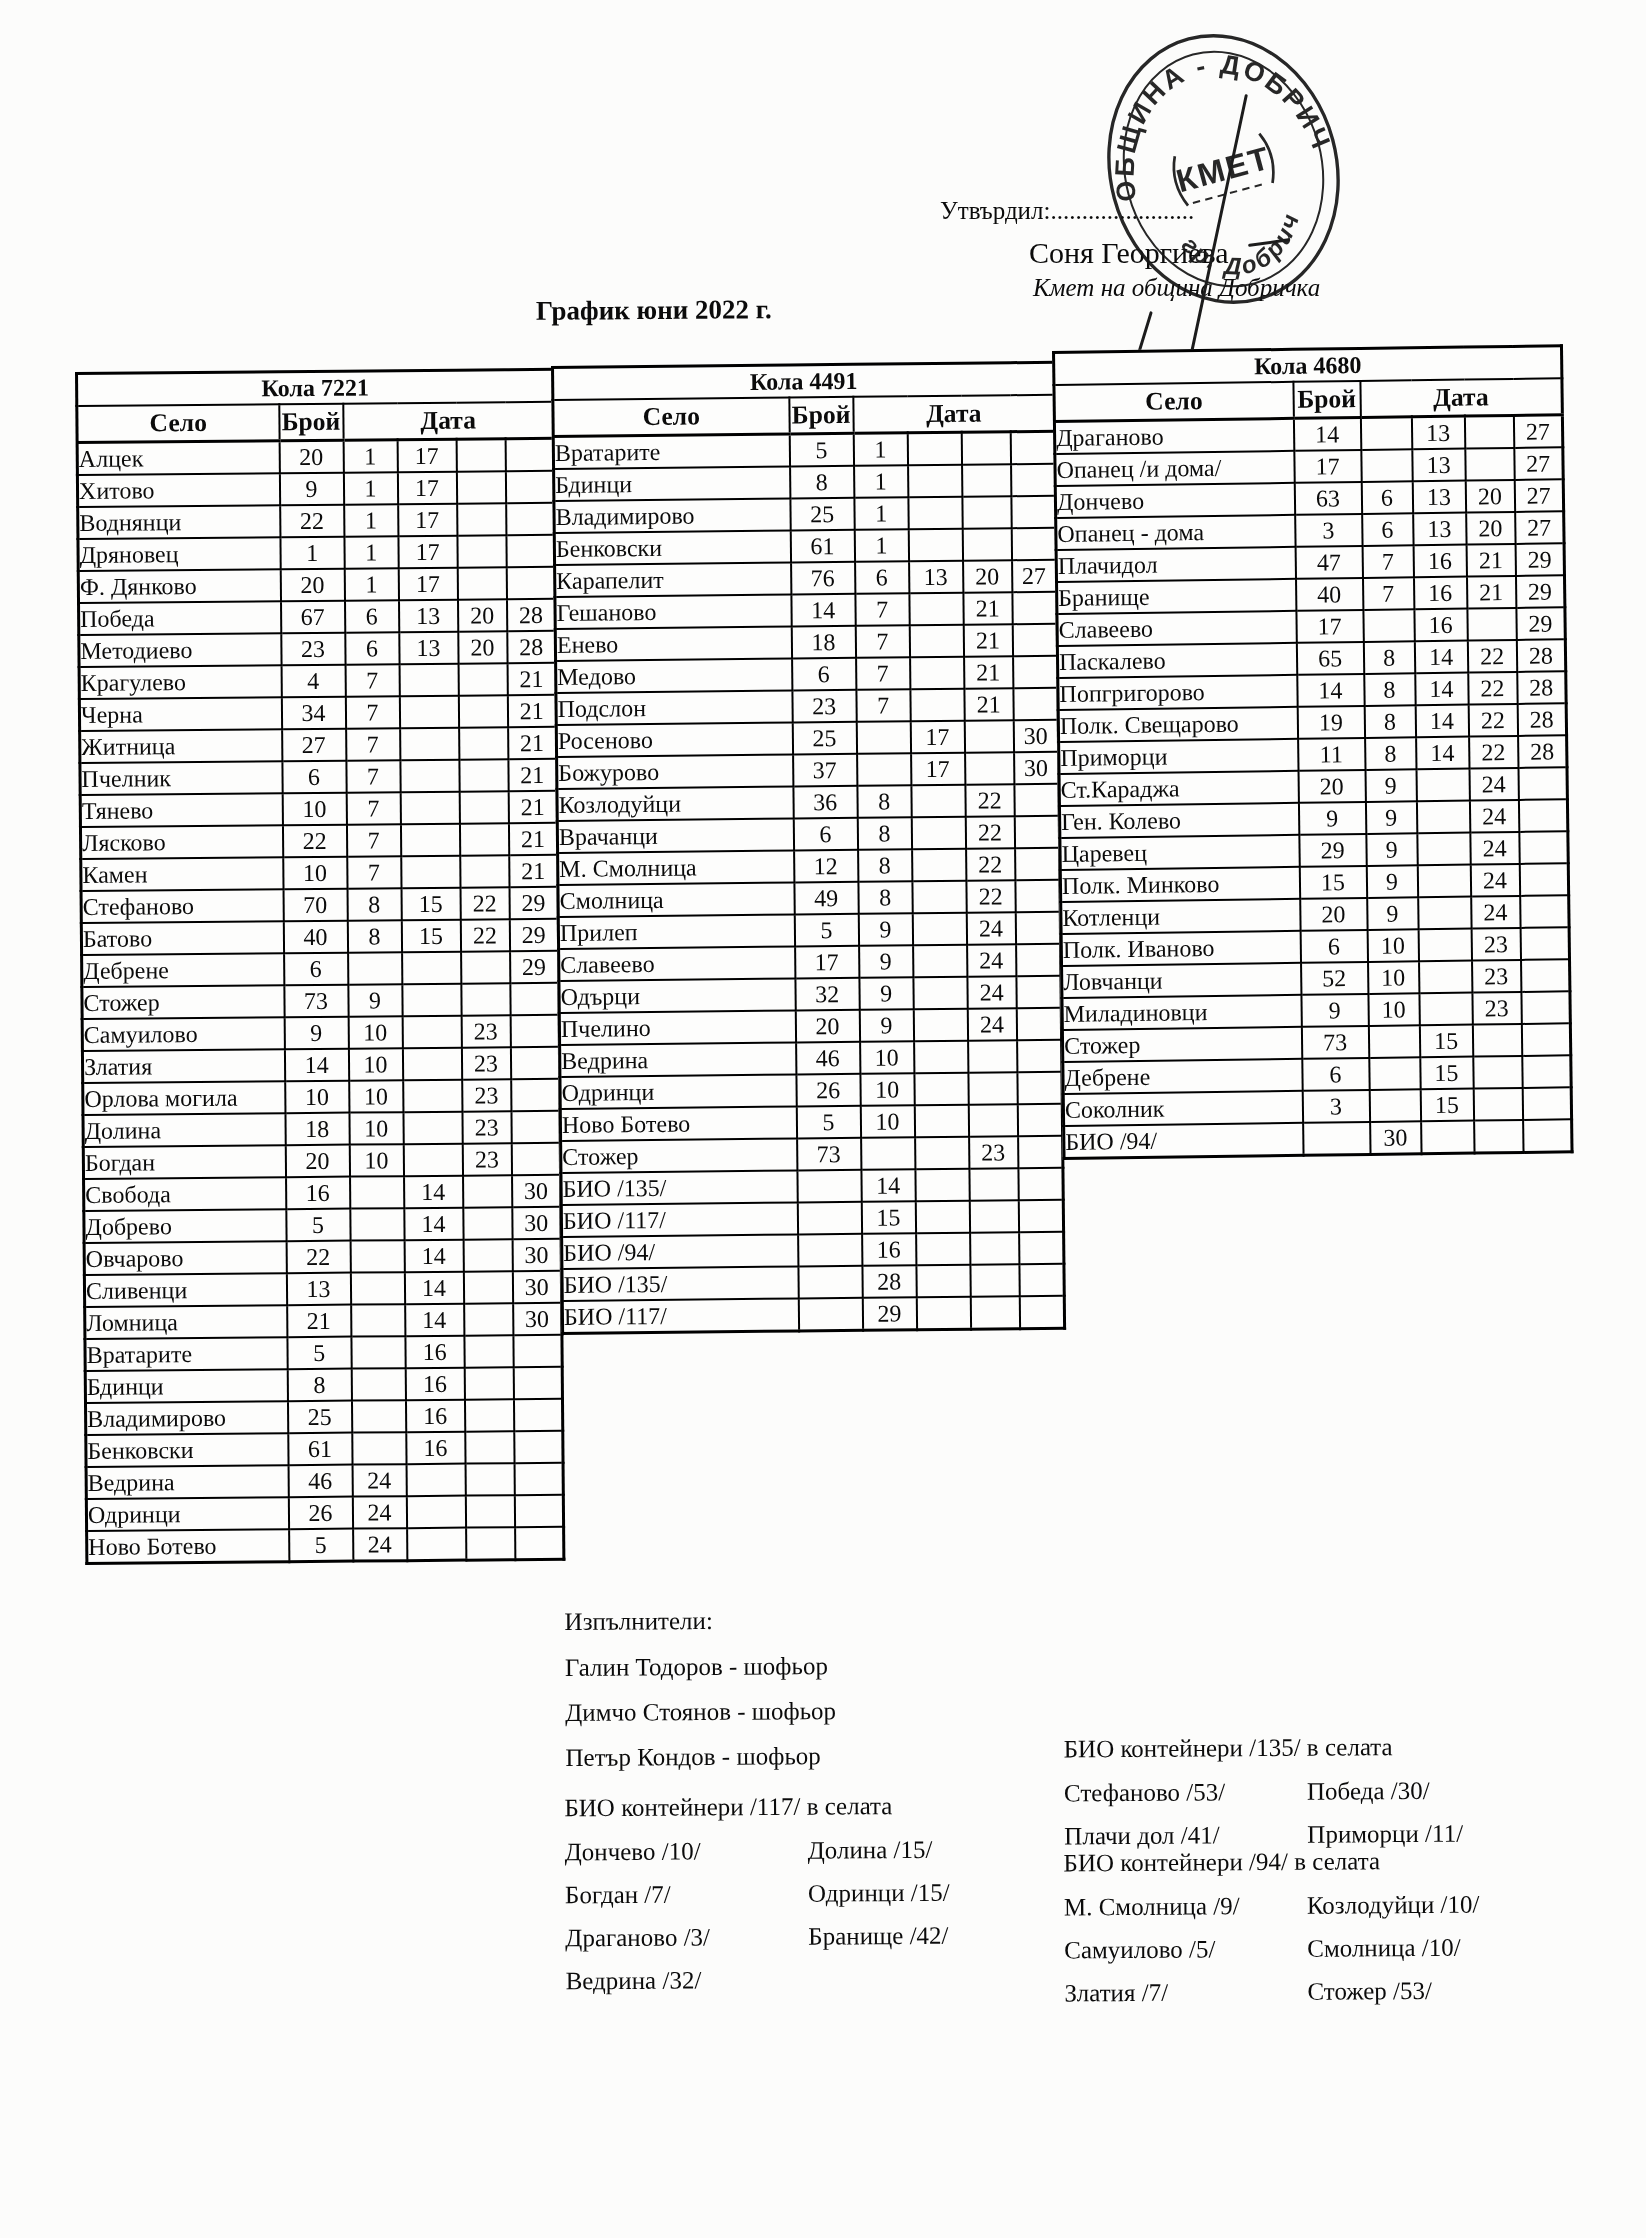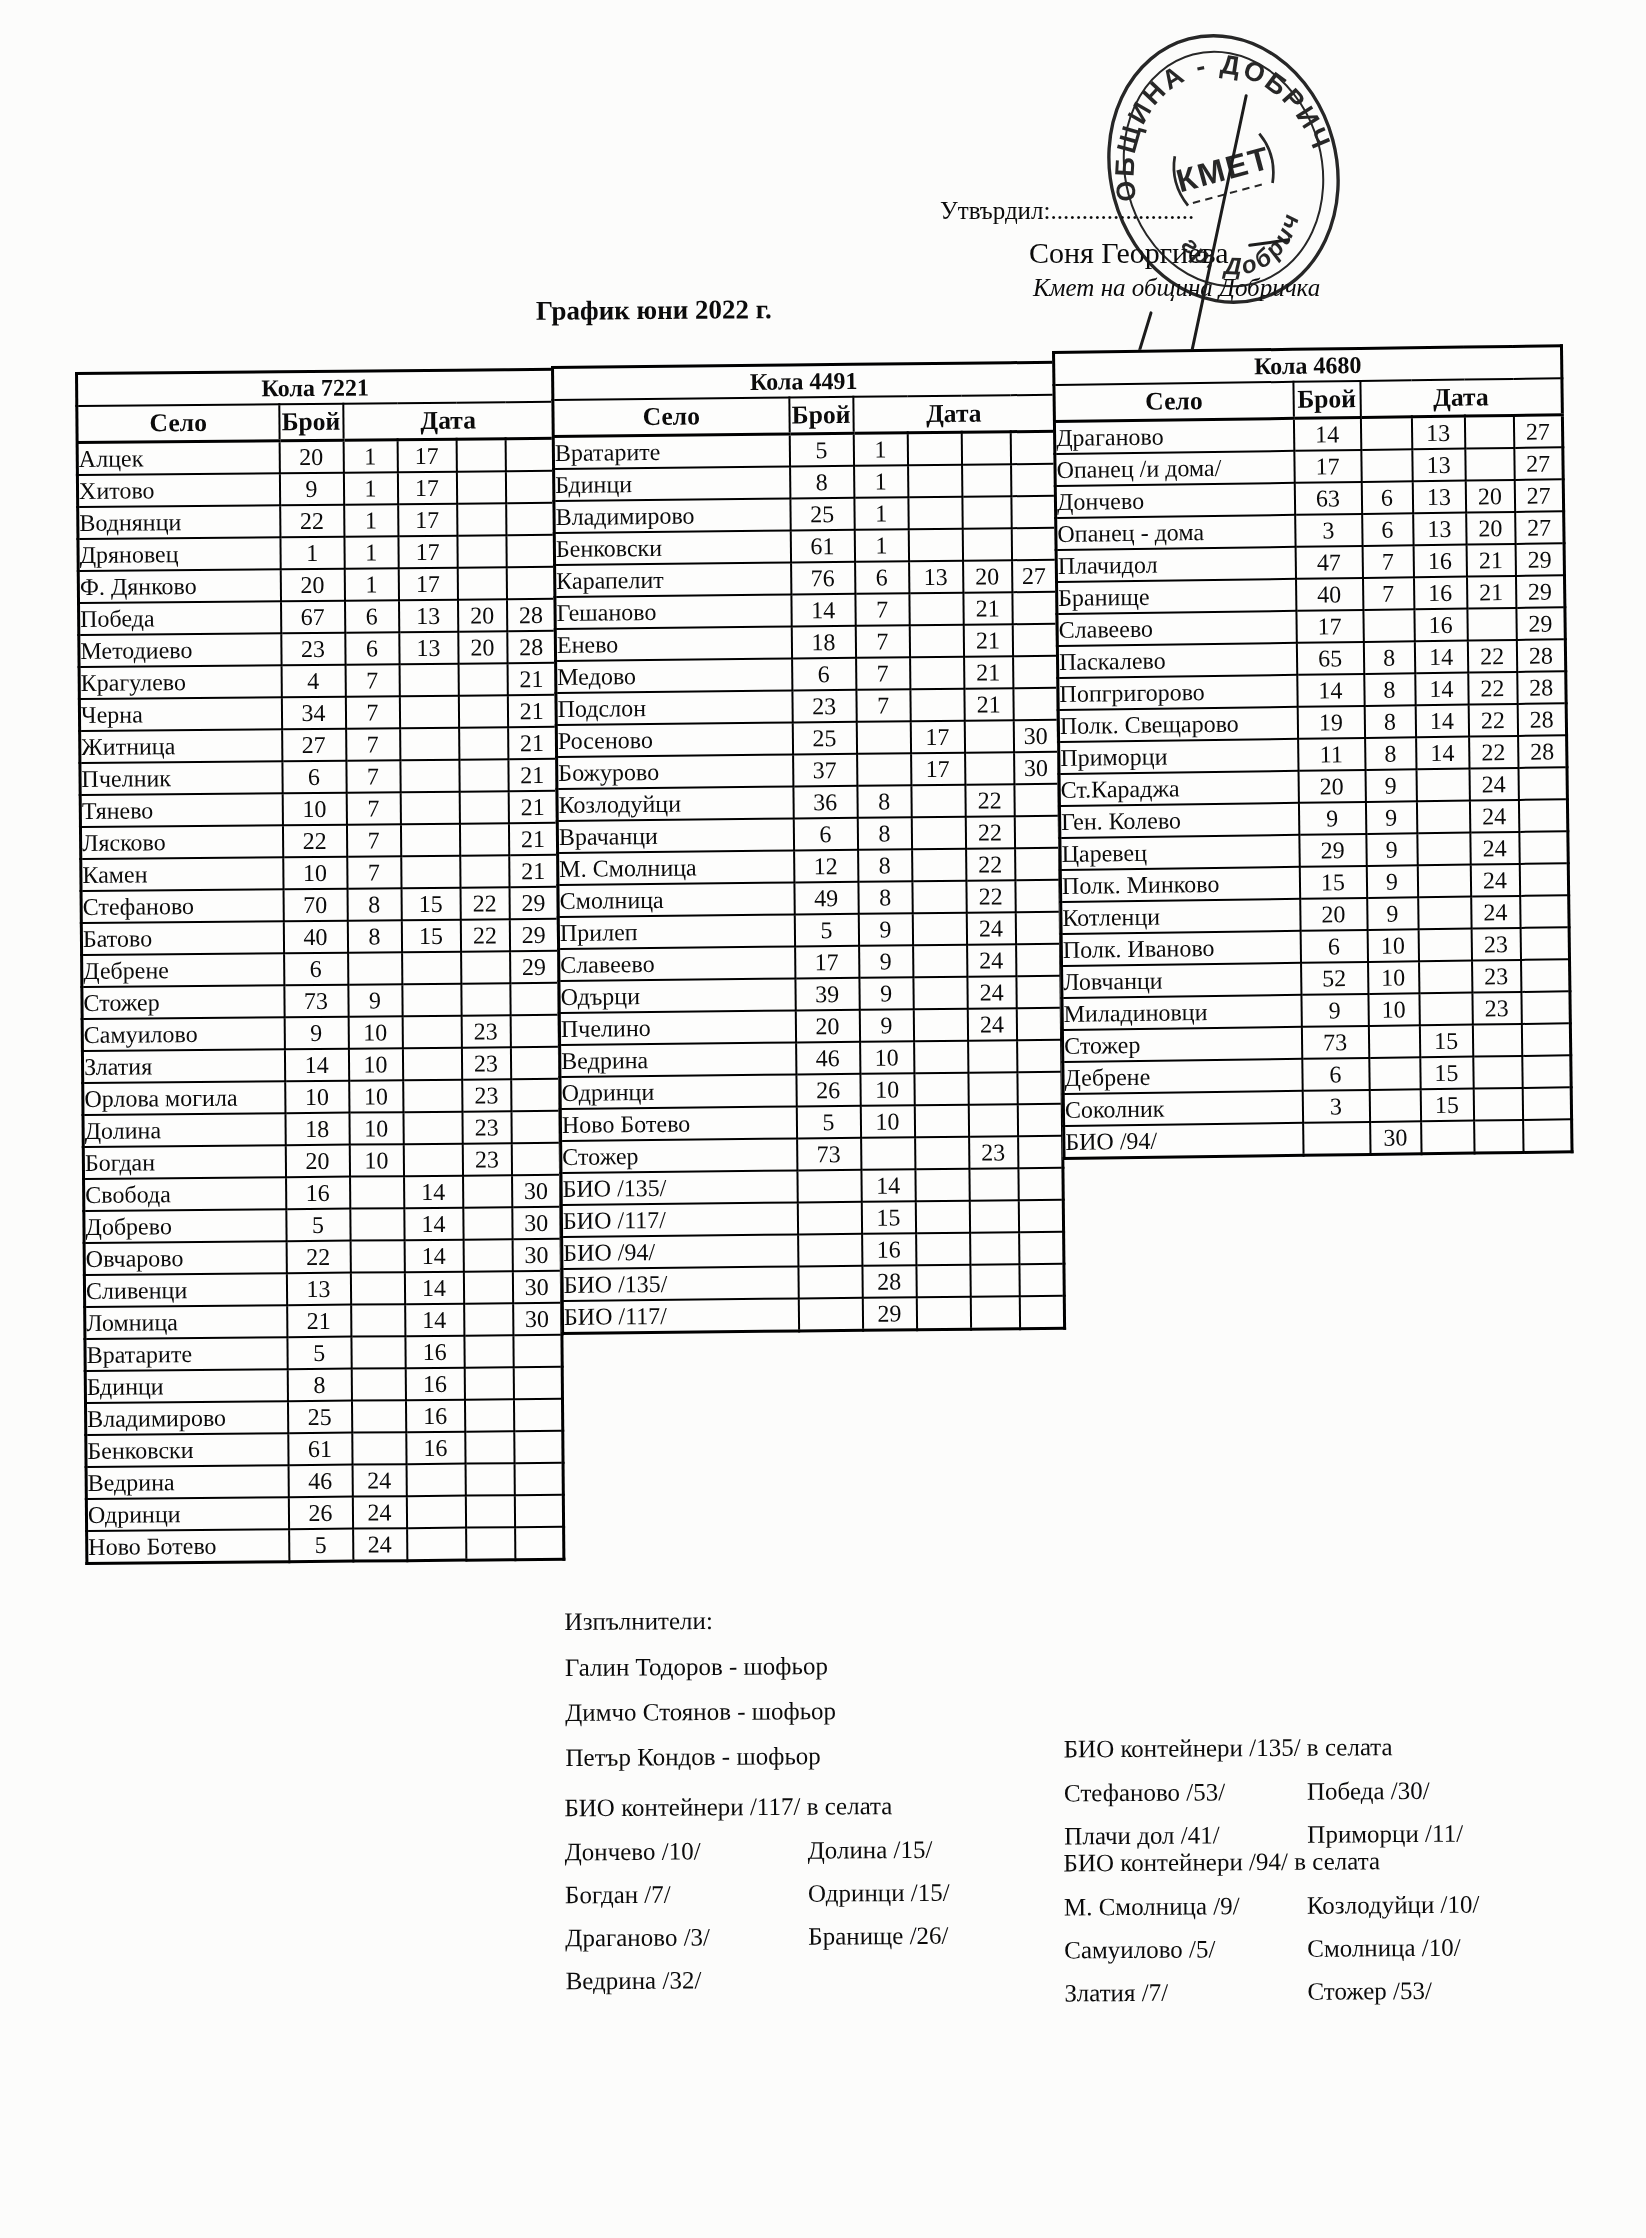--- a/index.html
+++ b/index.html
@@ -539,21 +539,21 @@
           <tr>
             <td class="c-village">Славеево</td>
             <td class="c-count">17</td>
             <td class="c-date">9</td>
             <td class="c-date"></td>
             <td class="c-date">24</td>
             <td class="c-date"></td>
           </tr>
           <tr>
             <td class="c-village">Одърци</td>
-            <td class="c-count">39</td>
+            <td class="c-count">32</td>
             <td class="c-date">9</td>
             <td class="c-date"></td>
             <td class="c-date">24</td>
             <td class="c-date"></td>
           </tr>
           <tr>
             <td class="c-village">Пчелино</td>
             <td class="c-count">20</td>
             <td class="c-date">9</td>
             <td class="c-date"></td>
@@ -859,21 +859,21 @@
     <div class="bio-cols">
         <div class="bio-left">
           <div class="bio-item">Дончево /10/</div>
           <div class="bio-item">Богдан /7/</div>
           <div class="bio-item">Драганово /3/</div>
           <div class="bio-item">Ведрина /32/</div>
         </div>
         <div class="bio-right">
           <div class="bio-item">Долина /15/</div>
           <div class="bio-item">Одринци /15/</div>
-          <div class="bio-item">Бранище /26/</div>
+          <div class="bio-item">Бранище /42/</div>
         </div>
       </div>
   </div>
   <div class="bio" id="bio1">
     <div class="bio-title">БИО контейнери /135/ в селата</div>
     <div class="bio-cols">
         <div class="bio-left">
           <div class="bio-item">Стефаново /53/</div>
           <div class="bio-item">Плачи дол /41/</div>
         </div>

